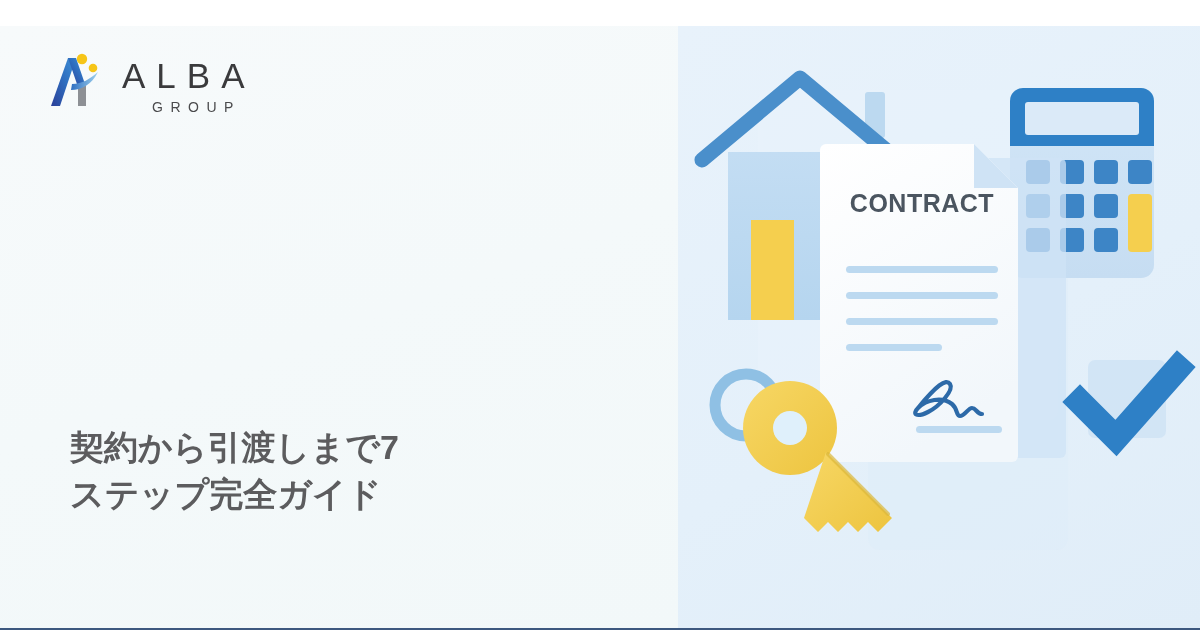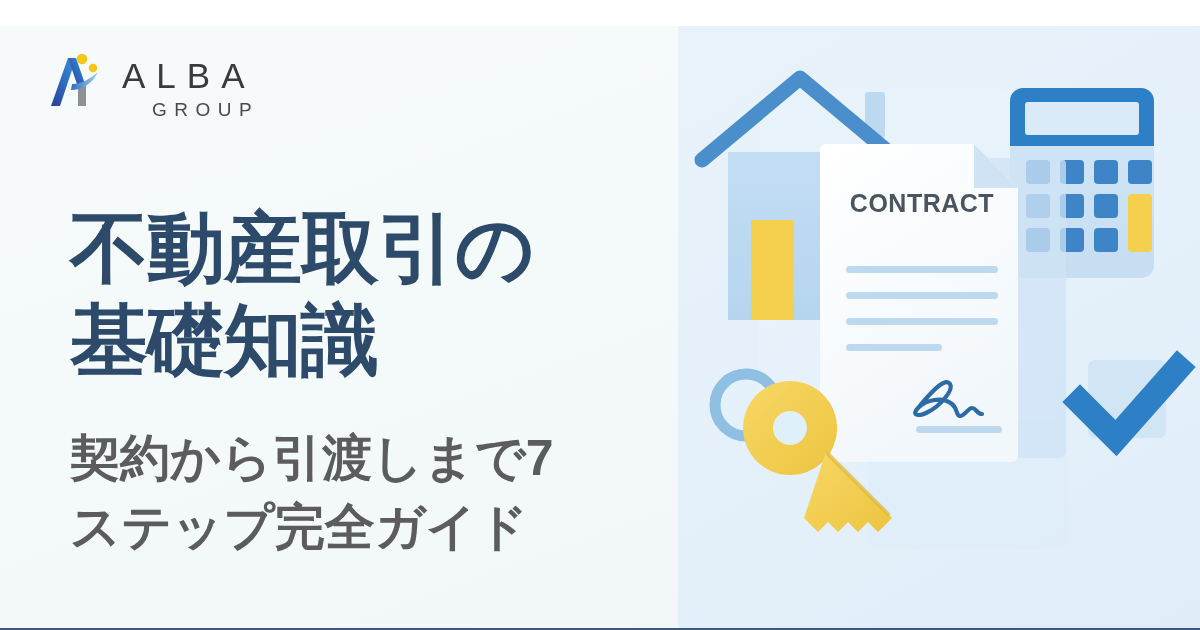--- a/index.html
+++ b/index.html
@@ -51,21 +51,21 @@
     font-size:35px;
     font-weight:400;
     letter-spacing:11px;
     color:#3a3a3c;
     line-height:1;
     font-family:"Liberation Sans", sans-serif;
   }
   .logo-group {
     margin-top:7px;
     margin-left:30px;
-    font-size:19px;
+    font-size:14px;
     font-weight:400;
     letter-spacing:7.5px;
     color:#4a4a4c;
     line-height:1;
   }
 
   
   .headline {
     position:absolute; left:70px; top:176px;
     width:580px;
@@ -73,21 +73,21 @@
     font-weight:bold;
     line-height:1.18;
     letter-spacing:-1px;
     color:#2d4a6b;
     white-space:pre-line;
     font-family:"Liberation Sans", sans-serif;
   }
   .subhead {
     position:absolute; left:70px; top:398px;
     width:520px;
-    font-size:50px;
+    font-size:34px;
     font-weight:bold;
     line-height:1.38;
     letter-spacing:0px;
     color:#5c5c5e;
     white-space:pre-line;
     font-family:"Liberation Sans", sans-serif;
   }
 
   
   .illus {
@@ -130,22 +130,20 @@
         <circle cx="44" cy="15" r="5.2" fill="#f6c518"></circle>
         <circle cx="55" cy="24" r="4.3" fill="#f6c518"></circle>
       </svg>
     </span>
     <div class="logo-text">
       <div class="logo-alba">ALBA</div>
       <div class="logo-group">GROUP</div>
     </div>
   </div>
 
-  <div class="headline">不動産取引の
-基礎知識</div>
   <div class="subhead">契約から引渡しまで7
 ステップ完全ガイド</div>
 
   <div class="illus">
     <svg width="522" height="602" viewBox="0 0 522 602" xmlns="http://www.w3.org/2000/svg">
       <defs>
         <linearGradient id="paperG" x1="0" y1="0" x2="0.4" y2="1">
           <stop offset="0%" stop-color="#ffffff"></stop>
           <stop offset="100%" stop-color="#f2f7fb"></stop>
         </linearGradient>

